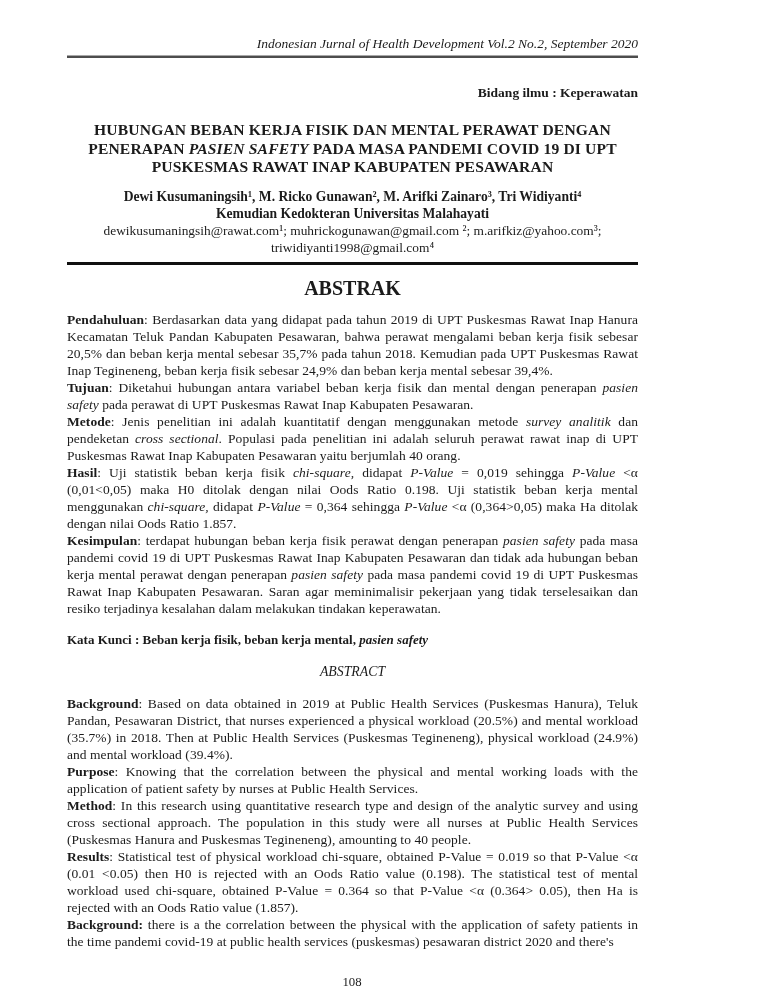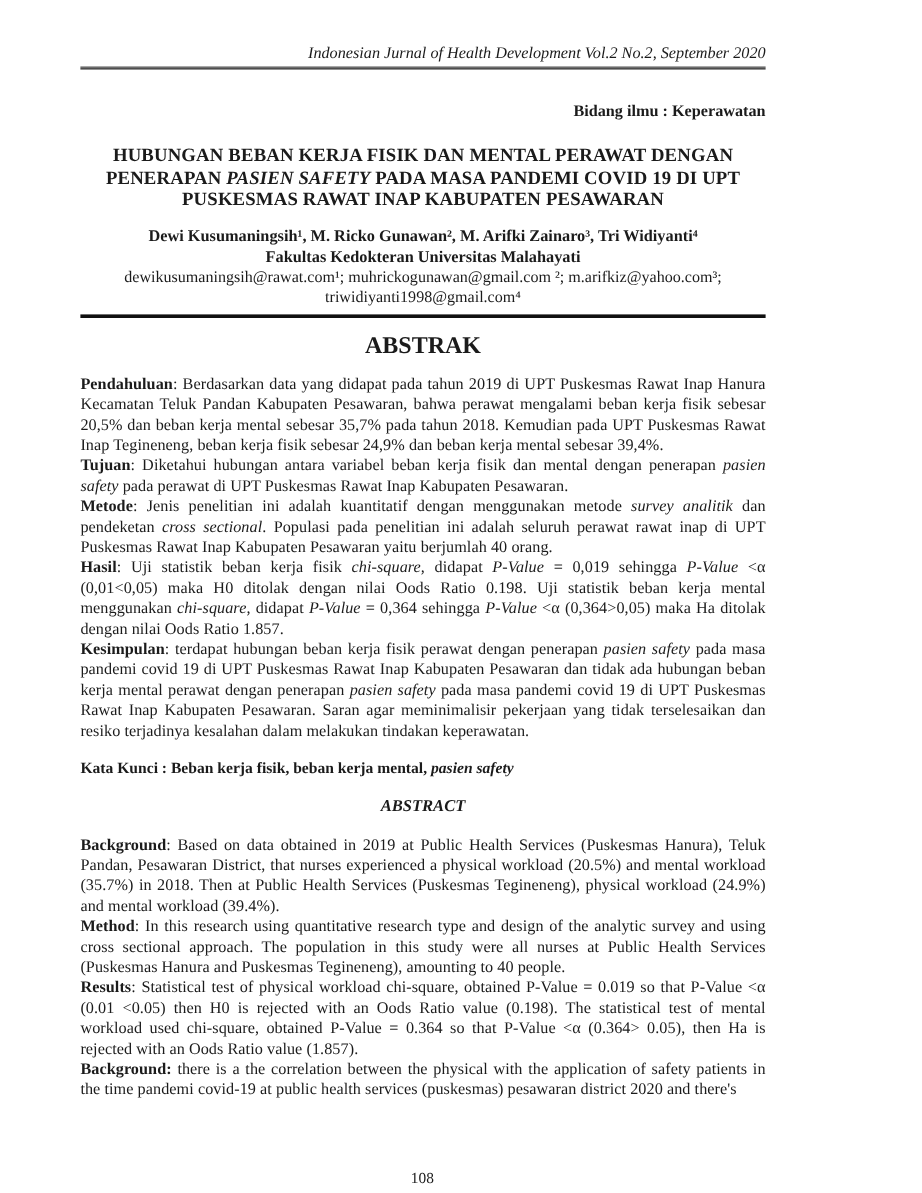--- a/index.html
+++ b/index.html
@@ -68,21 +68,21 @@
   .abstrak-heading {
     margin-top: 15px;
     text-align: center;
     font-weight: bold;
     font-size: 20px;
     line-height: 16px;
   }
   .abstract-heading-en {
     margin-top: 16px;
     text-align: center;
-    font-weight: bold;
+    font-weight: normal;
     font-style: italic;
     font-size: 13.8px;
     line-height: 16px;
   }
   .para-block { margin-top: 15px; }
   .para {
     margin: 0;
     text-align: justify;
     font-size: 13.5px;
     line-height: 17px;
@@ -114,41 +114,42 @@
   <div class="content">
 
     <div class="journal-line">Indonesian Jurnal of Health Development Vol.2 No.2, September 2020</div>
     <div class="rule-top"></div>
 
     <div class="field-line">Bidang ilmu : Keperawatan</div>
 
     <div class="title"><span>HUBUNGAN BEBAN KERJA FISIK DAN MENTAL PERAWAT DENGAN PENERAPAN </span><span class="seg-italic">PASIEN SAFETY</span><span> PADA MASA PANDEMI COVID 19 DI UPT PUSKESMAS RAWAT INAP KABUPATEN PESAWARAN</span></div>
 
     <div class="authors">Dewi Kusumaningsih¹, M. Ricko Gunawan², M. Arifki Zainaro³, Tri Widiyanti⁴</div>
-    <div class="affiliation">Fakultas Kedokteran Universitas Malahayati</div>
+    <div class="affiliation">Kemudian Kedokteran Universitas Malahayati</div>
     <div class="emails">dewikusumaningsih@rawat.com¹; muhrickogunawan@gmail.com ²; m.arifkiz@yahoo.com³; triwidiyanti1998@gmail.com⁴</div>
 
     <div class="rule-thick"></div>
 
     <div class="abstrak-heading">ABSTRAK</div>
 
     <div class="para-block">
       <p class="para"><b class="label">Pendahuluan</b><span><span>: Berdasarkan data yang didapat pada tahun 2019 di UPT Puskesmas Rawat Inap Hanura Kecamatan Teluk Pandan Kabupaten Pesawaran, bahwa perawat mengalami beban kerja fisik sebesar 20,5% dan beban kerja mental sebesar 35,7% pada tahun 2018. Kemudian pada UPT Puskesmas Rawat Inap Tegineneng, beban kerja fisik sebesar 24,9% dan beban kerja mental sebesar 39,4%.</span></span></p>
       <p class="para"><b class="label">Tujuan</b><span><span>: Diketahui hubungan antara variabel beban kerja fisik dan mental dengan penerapan </span><span class="seg-italic">pasien safety</span><span> pada perawat di UPT Puskesmas Rawat Inap Kabupaten Pesawaran.</span></span></p>
       <p class="para"><b class="label">Metode</b><span><span>: Jenis penelitian ini adalah kuantitatif dengan menggunakan metode </span><span class="seg-italic">survey analitik</span><span> dan pendeketan </span><span class="seg-italic">cross sectional</span><span>. Populasi pada penelitian ini adalah seluruh perawat rawat inap di UPT Puskesmas Rawat Inap Kabupaten Pesawaran yaitu berjumlah 40 orang.</span></span></p>
       <p class="para"><b class="label">Hasil</b><span><span>: Uji statistik beban kerja fisik </span><span class="seg-italic">chi-square,</span><span> didapat </span><span class="seg-italic">P-Value</span><span> = 0,019 sehingga </span><span class="seg-italic">P-Value</span><span> &lt;α (0,01&lt;0,05) maka H0 ditolak dengan nilai Oods Ratio 0.198. Uji statistik beban kerja mental menggunakan </span><span class="seg-italic">chi-square,</span><span> didapat </span><span class="seg-italic">P-Value</span><span> = 0,364 sehingga </span><span class="seg-italic">P-Value</span><span> &lt;α (0,364&gt;0,05) maka Ha ditolak dengan nilai Oods Ratio 1.857.</span></span></p>
       <p class="para"><b class="label">Kesimpulan</b><span><span>: terdapat hubungan beban kerja fisik perawat dengan penerapan </span><span class="seg-italic">pasien safety</span><span> pada masa pandemi covid 19 di UPT Puskesmas Rawat Inap Kabupaten Pesawaran dan tidak ada hubungan beban kerja mental perawat dengan penerapan </span><span class="seg-italic">pasien safety</span><span> pada masa pandemi covid 19 di UPT Puskesmas Rawat Inap Kabupaten Pesawaran. Saran agar meminimalisir pekerjaan yang tidak terselesaikan dan resiko terjadinya kesalahan dalam melakukan tindakan keperawatan.</span></span></p>
     </div>
 
     <div class="keywords"><span class="seg-bold">Kata Kunci : Beban kerja fisik, beban kerja mental, </span><span class="seg-bold-italic">pasien safety</span></div>
 
     <div class="abstract-heading-en">ABSTRACT</div>
 
     <div class="para-block">
       <p class="para"><b class="label">Background</b><span><span>: Based on data obtained in 2019 at Public Health Services (Puskesmas Hanura), Teluk Pandan, Pesawaran District, that nurses experienced a physical workload (20.5%) and mental workload (35.7%) in 2018. Then at Public Health Services (Puskesmas Tegineneng), physical workload (24.9%) and mental workload (39.4%).</span></span></p>
+      <p class="para"><b class="label">Purpose</b><span><span>: Knowing that the correlation between the physical and mental working loads with the application of patient safety by nurses at Public Health Services.</span></span></p>
       <p class="para"><b class="label">Method</b><span><span>: In this research using quantitative research type and design of the analytic survey and using cross sectional approach. The population in this study were all nurses at Public Health Services (Puskesmas Hanura and Puskesmas Tegineneng), amounting to 40 people.</span></span></p>
       <p class="para"><b class="label">Results</b><span><span>: Statistical test of physical workload chi-square, obtained P-Value = 0.019 so that P-Value &lt;α (0.01 &lt;0.05) then H0 is rejected with an Oods Ratio value (0.198). The statistical test of mental workload used chi-square, obtained P-Value = 0.364 so that P-Value &lt;α (0.364&gt; 0.05), then Ha is rejected with an Oods Ratio value (1.857).</span></span></p>
       <p class="para"><b class="label">Background:</b><span><span> there is a the correlation between the physical with the application of safety patients in the time pandemi covid-19 at public health services (puskesmas) pesawaran district 2020 and there's</span></span></p>
     </div>
 
   </div>
 
   <div class="page-number">108</div>
 </div>
 

